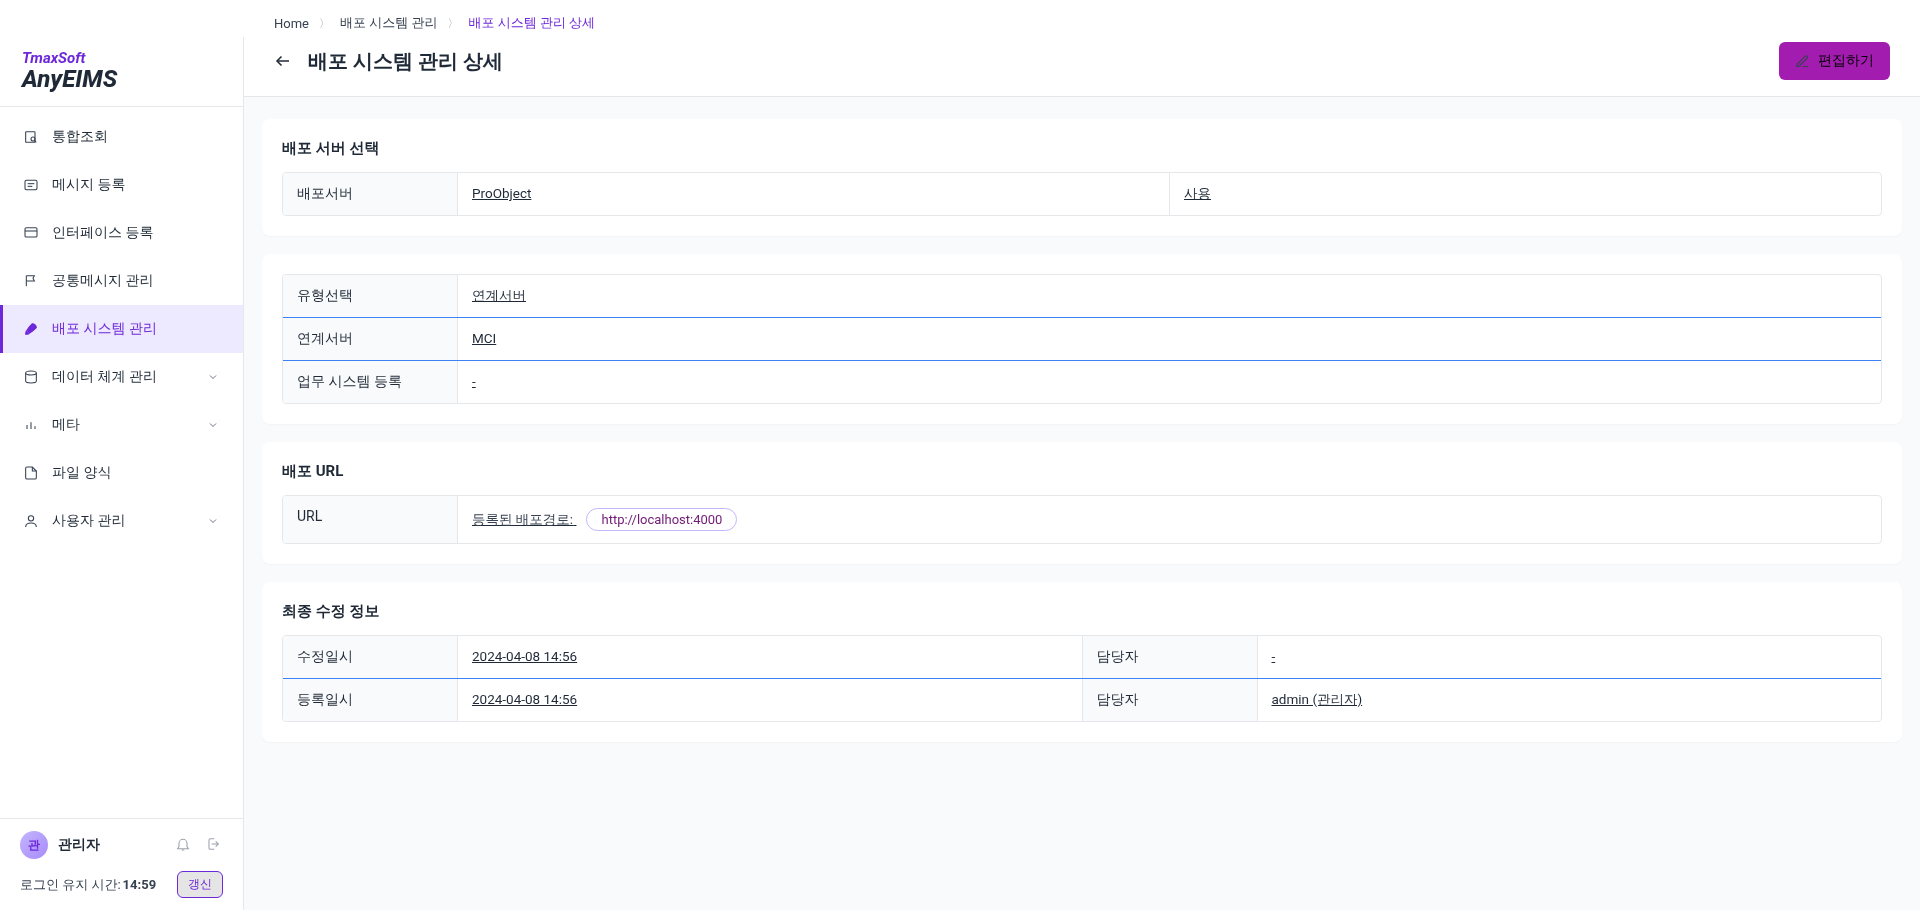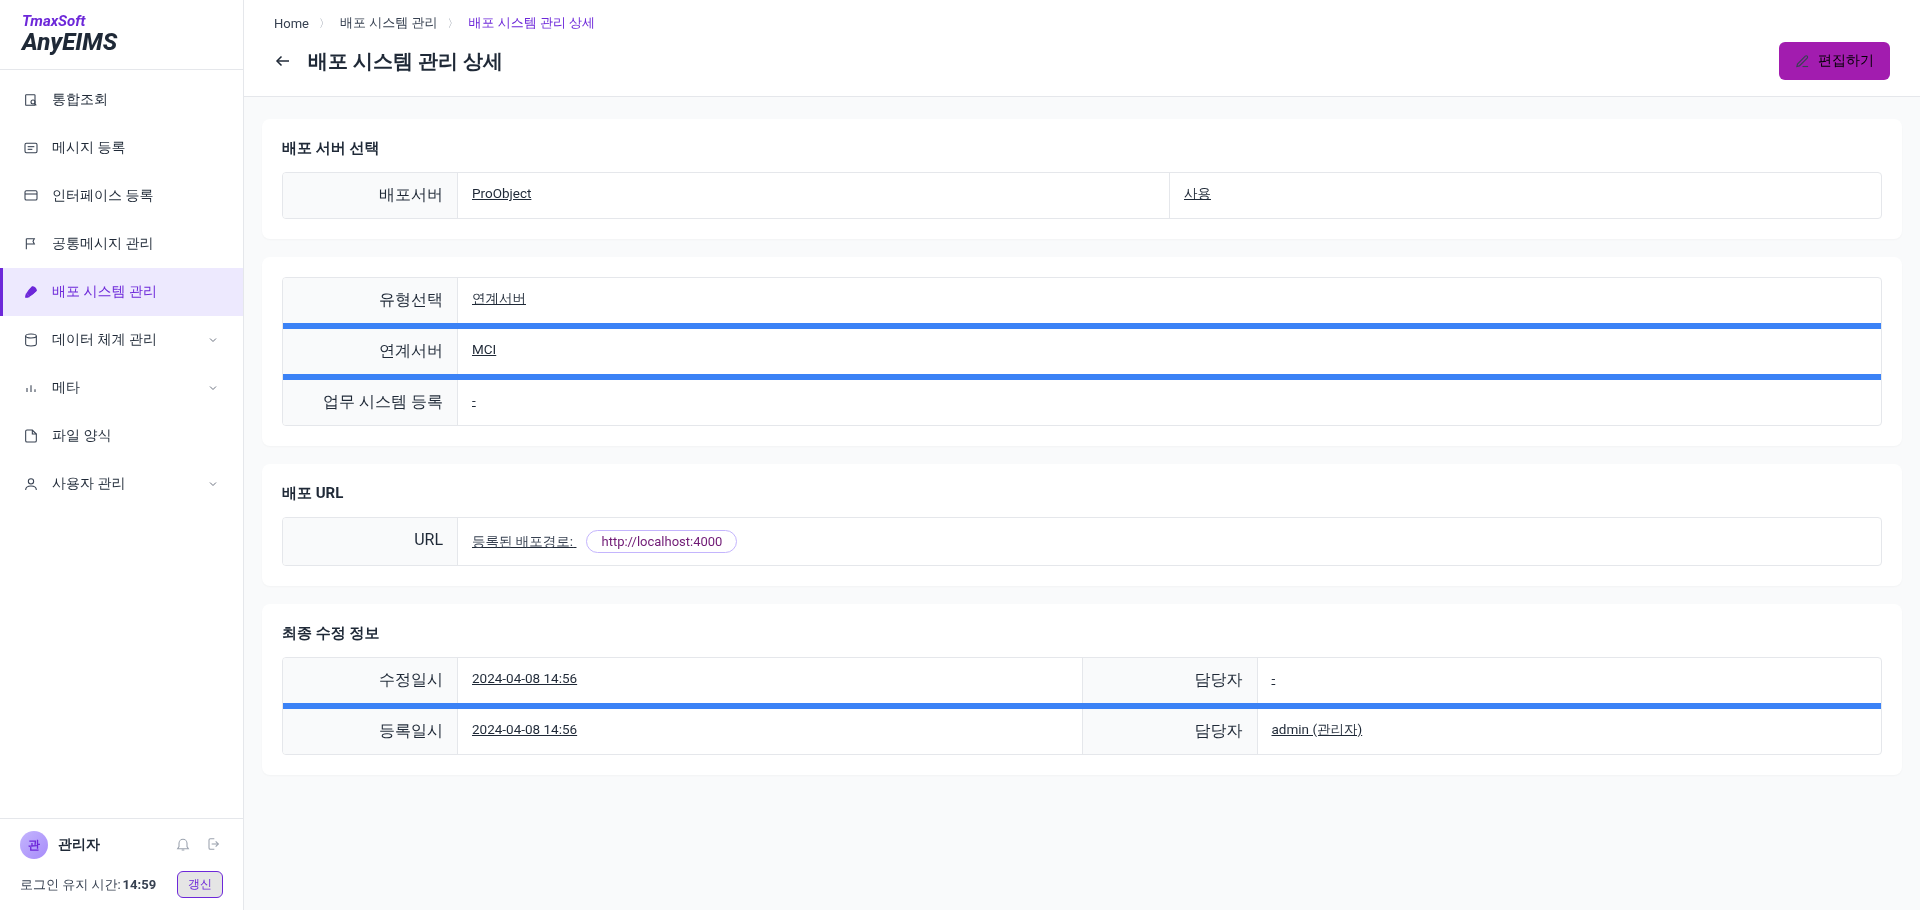--- a/index.html
+++ b/index.html
@@ -20,20 +20,21 @@
       display: flex;
       height: 100%;
     }
     
     .sidebar {
       width: 244px;
       border-right: 1px solid #e5e7eb;
       display: flex;
       flex-direction: column;
       background: #fff;
+      margin-top: 37px;
     }
     .logo-area {
       padding: 14px 20px 14px 22px;
       border-bottom: 1px solid #e5e7eb;
     }
     .logo-company {
       font-size: 15px;
       font-weight: 700;
       font-style: italic;
       color: #6d28d9;
@@ -257,33 +258,32 @@
       font-weight: 700;
       margin-bottom: 14px;
     }
     .dtable {
       border: 1px solid #e5e7eb;
       border-radius: 4px;
       overflow: hidden;
     }
     .drow {
       display: flex;
-      border-bottom: 6px solid #3b82f6;
+      border-bottom: 1px solid #3b82f6;
     }
     .drow:last-child {
       border-bottom: none;
     }
     .dlabel {
       width: 175px;
       background: #f9fafb;
       padding: 12px 14px;
-      font-size: 16px;
+      font-size: 14px;
       border-right: 1px solid #e5e7eb;
       flex-shrink: 0;
-      text-align: right;
     }
     .dvalue {
       flex: 1;
       padding: 12px 14px;
       font-size: 13.5px;
       border-right: 1px solid #e5e7eb;
       min-width: 0;
       text-decoration: underline;
     }
     .dvalue:last-child {

